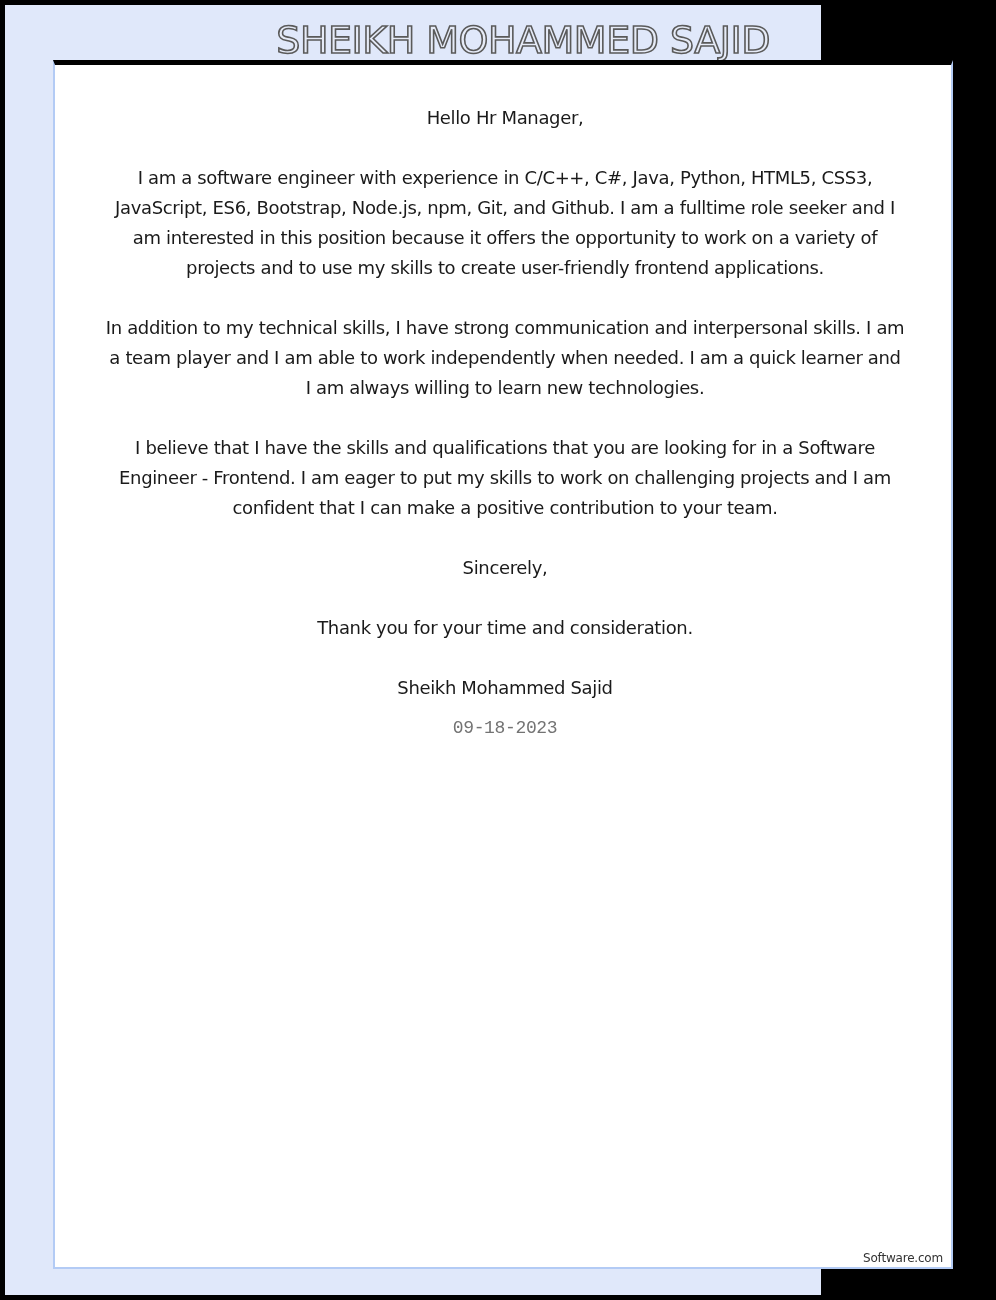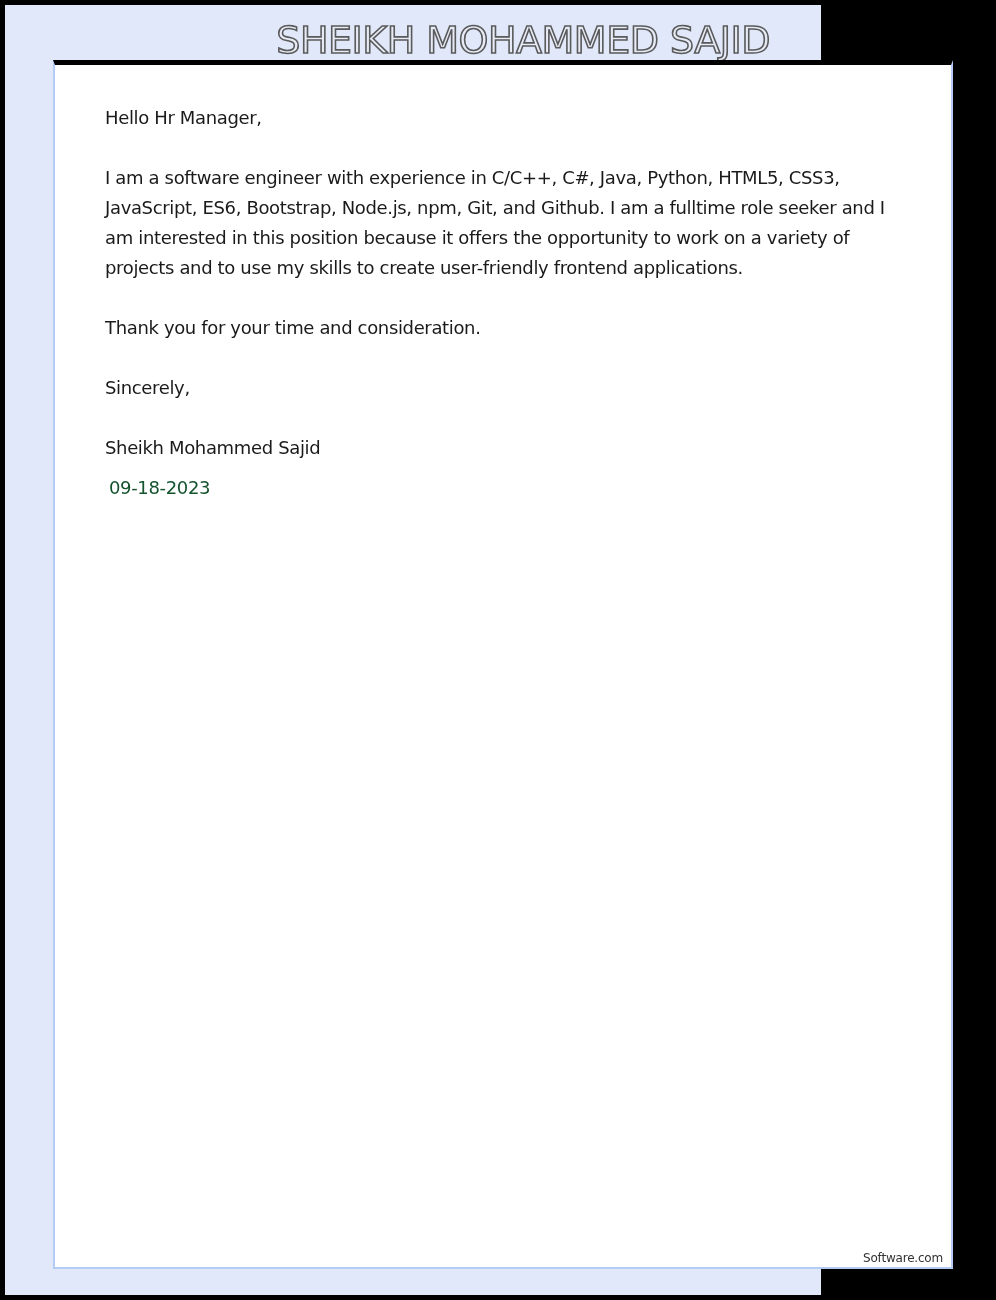--- a/index.html
+++ b/index.html
@@ -39,41 +39,43 @@
       position: absolute;
       left: 48px;
       top: 55px;
       width: 896px;
       height: 1202px;
       background: #ffffff;
       border-top: 5px solid #000000;
       border-left: 2px solid #b3cbf5;
       border-right: 2px solid #b3cbf5;
       border-bottom: 2px solid #b3cbf5;
+      text-align: center;
     }
     .content {
       position: absolute;
       left: 50px;
       top: 38px;
       width: 800px;
       font-family: "DejaVu Sans", sans-serif;
       font-size: 18px;
       letter-spacing: -0.35px;
       line-height: 30px;
       color: #1a1a1a;
     }
     .content p {
       margin: 0 0 30px 0;
     }
     .content p.sig {
       margin-bottom: 10px;
     }
     .content .date {
-      color: #14532d;
+      color: #737373;
       margin: 4px;
+      font-family: Liberation Mono, monospace;
     }
     .footer {
       position: absolute;
       right: 8px;
       bottom: 2px;
       font-family: "DejaVu Sans", sans-serif;
       font-size: 12px;
       color: #333;
       letter-spacing: -0.2px;
     }
@@ -81,20 +83,22 @@
 </head>
 <body>
 
 <div class="frame">
   <h1 class="title">SHEIKH MOHAMMED SAJID</h1>
 
   <div class="paper">
     <div class="content">
       <p>Hello Hr Manager,</p>
       <p>I am a software engineer with experience in C/C++, C#, Java, Python, HTML5, CSS3, JavaScript, ES6, Bootstrap, Node.js, npm, Git, and Github. I am a fulltime role seeker and I am interested in this position because it offers the opportunity to work on a variety of projects and to use my skills to create user-friendly frontend applications.</p>
+      <p>In addition to my technical skills, I have strong communication and interpersonal skills. I am a team player and I am able to work independently when needed. I am a quick learner and I am always willing to learn new technologies.</p>
+      <p>I believe that I have the skills and qualifications that you are looking for in a Software Engineer - Frontend. I am eager to put my skills to work on challenging projects and I am confident that I can make a positive contribution to your team.</p>
+      <p>Sincerely,</p>
       <p>Thank you for your time and consideration.</p>
-      <p>Sincerely,</p>
       <p class="sig">Sheikh Mohammed Sajid</p>
       <p class="date">09-18-2023</p>
     </div>
     <div class="footer">Software.com</div>
   </div>
 </div>
 
 </body></html>

